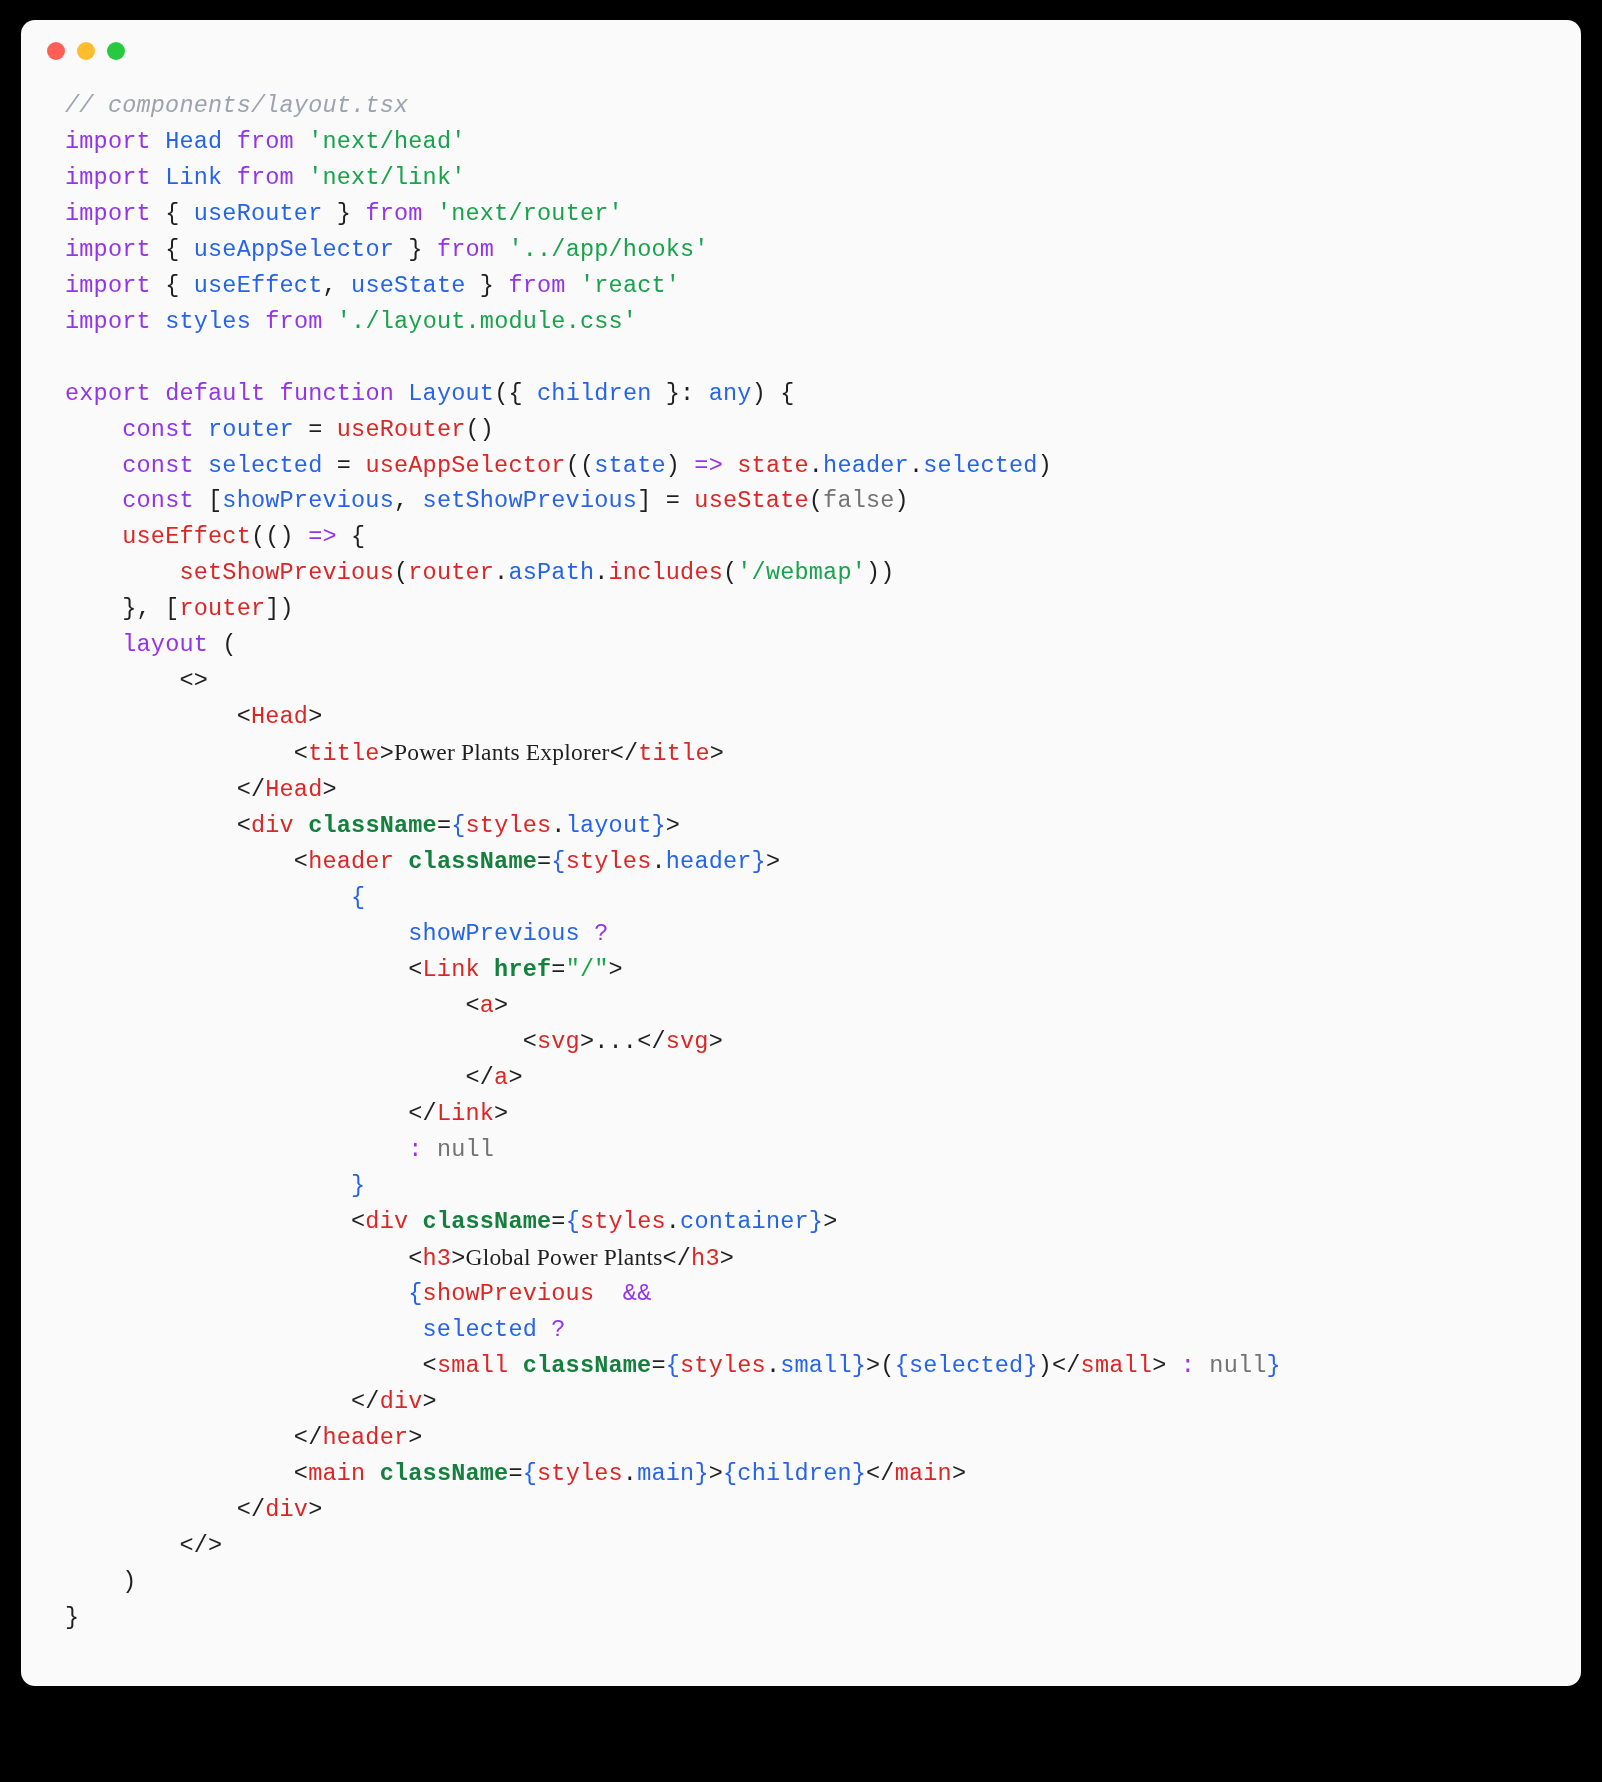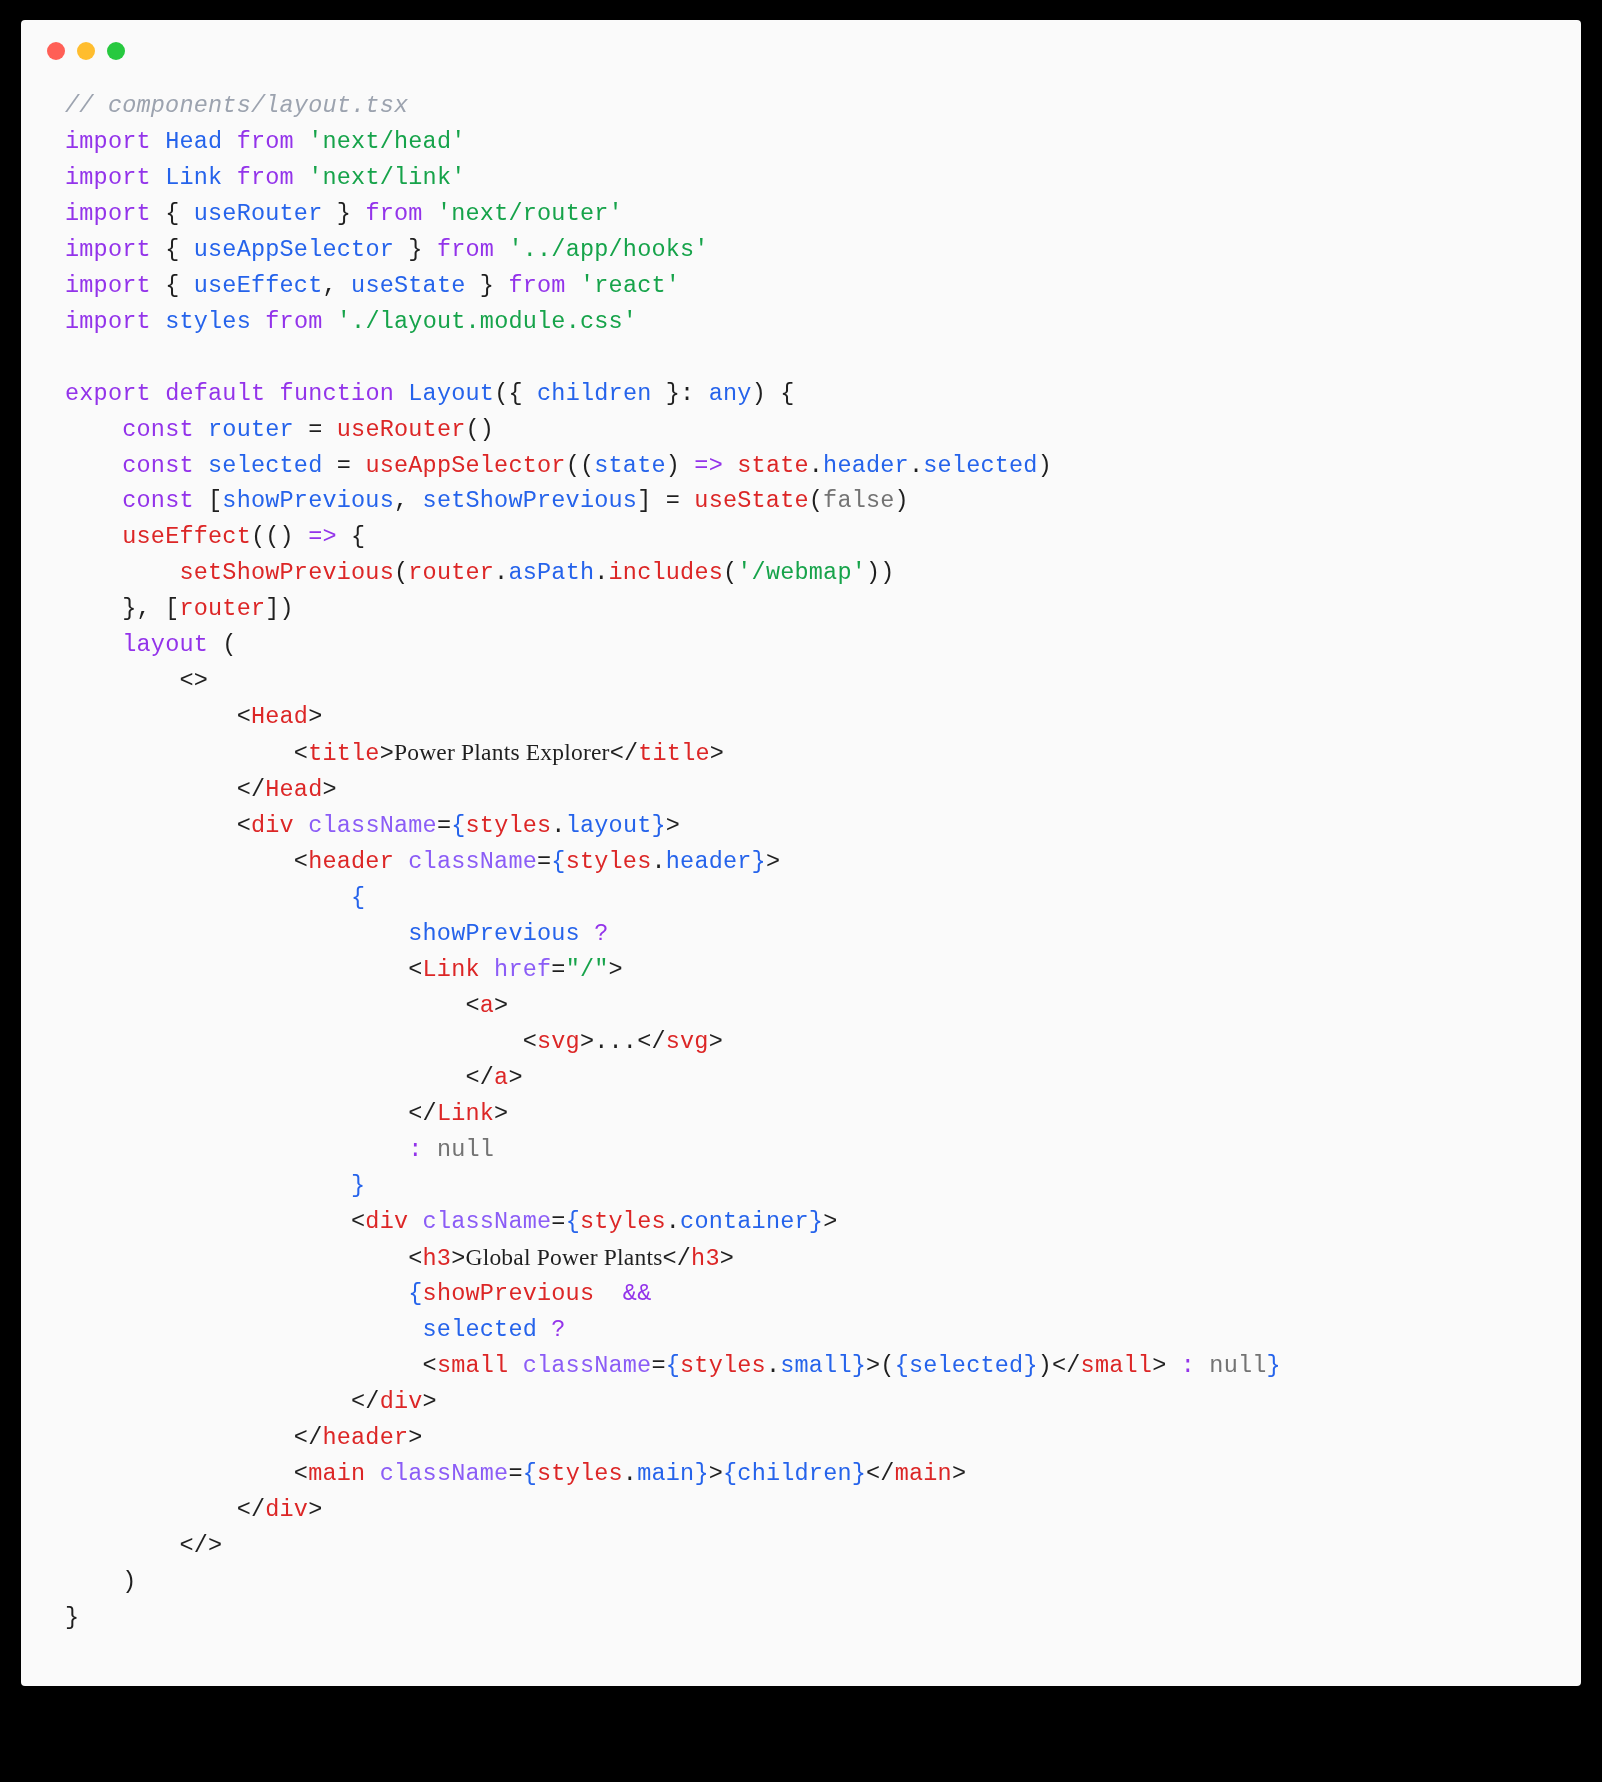--- a/index.html
+++ b/index.html
@@ -7,21 +7,21 @@
     background: #000;
     display: flex;
     justify-content: center;
     align-items: flex-start;
     min-height: 100vh;
     padding: 20px;
     font-family: 'SF Mono', 'Monaco', 'Menlo', 'Consolas', 'Courier New', monospace;
   }
   .window {
     background: #fafafa;
-    border-radius: 4px;
+    border-radius: 14px;
     width: 1560px;
     padding-bottom: 40px;
     overflow: hidden;
   }
   .titlebar {
     display: flex;
     align-items: center;
     padding: 22px 26px 10px 26px;
     gap: 12px;
   }
@@ -43,21 +43,21 @@
   }
   
   .c-comment { color: #9ca3af; font-style: italic; }
   .c-kw { color: #9333ea; }      
   .c-id { color: #2563eb; }      
   .c-str { color: #16a34a; }     
   .c-fn { color: #dc2626; }      
   .c-op { color: #9333ea; }      
   .c-num { color: #737373; }
   .c-tag { color: #dc2626; }
-  .c-attr { color: #8b5cf6; }
+  .c-attr { color: #15803d; font-weight: bold; }
   .c-astr { color: #16a34a; }
   .c-text { color: #1f1f1f; font-family: Liberation Serif, serif; }
   .c-br { color: #2563eb; }      
 </style>
 </head>
 <body>
 
 <div class="window">
   <div class="titlebar">
     <div class="dot red"></div>

